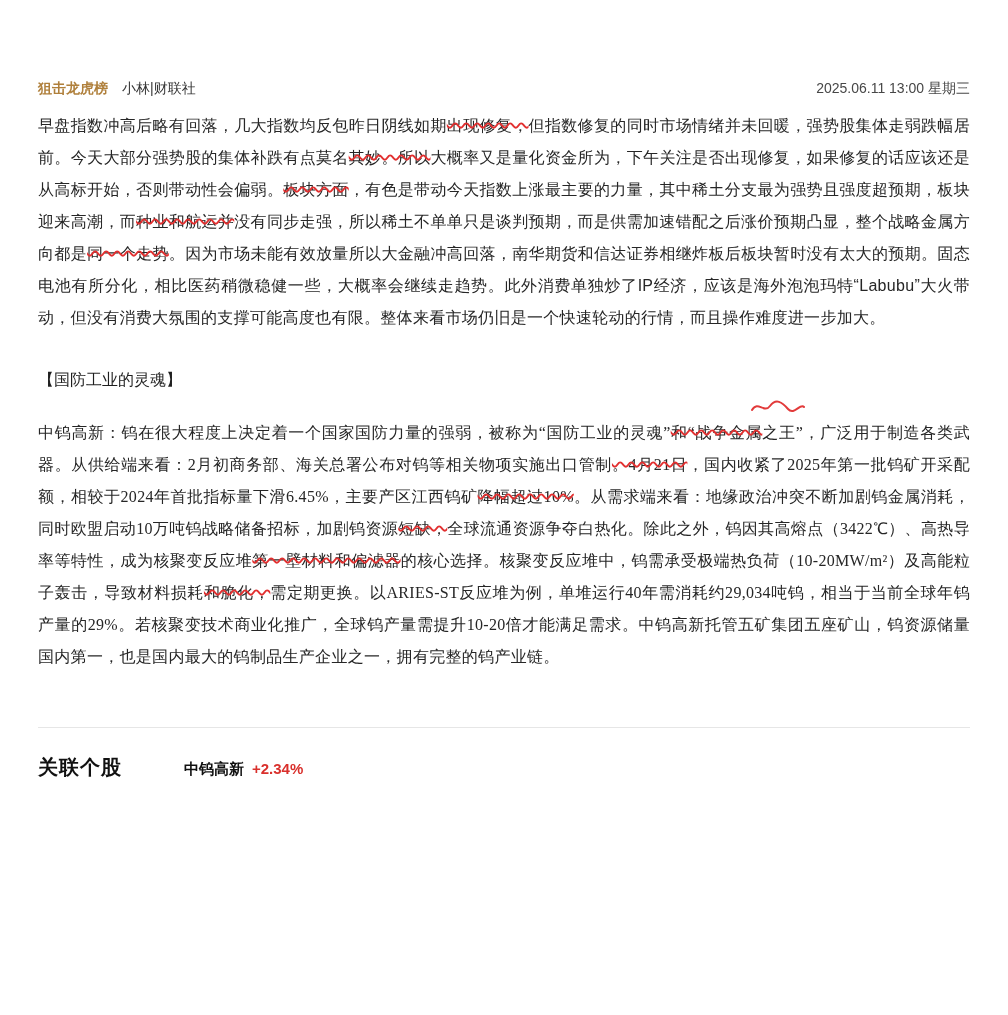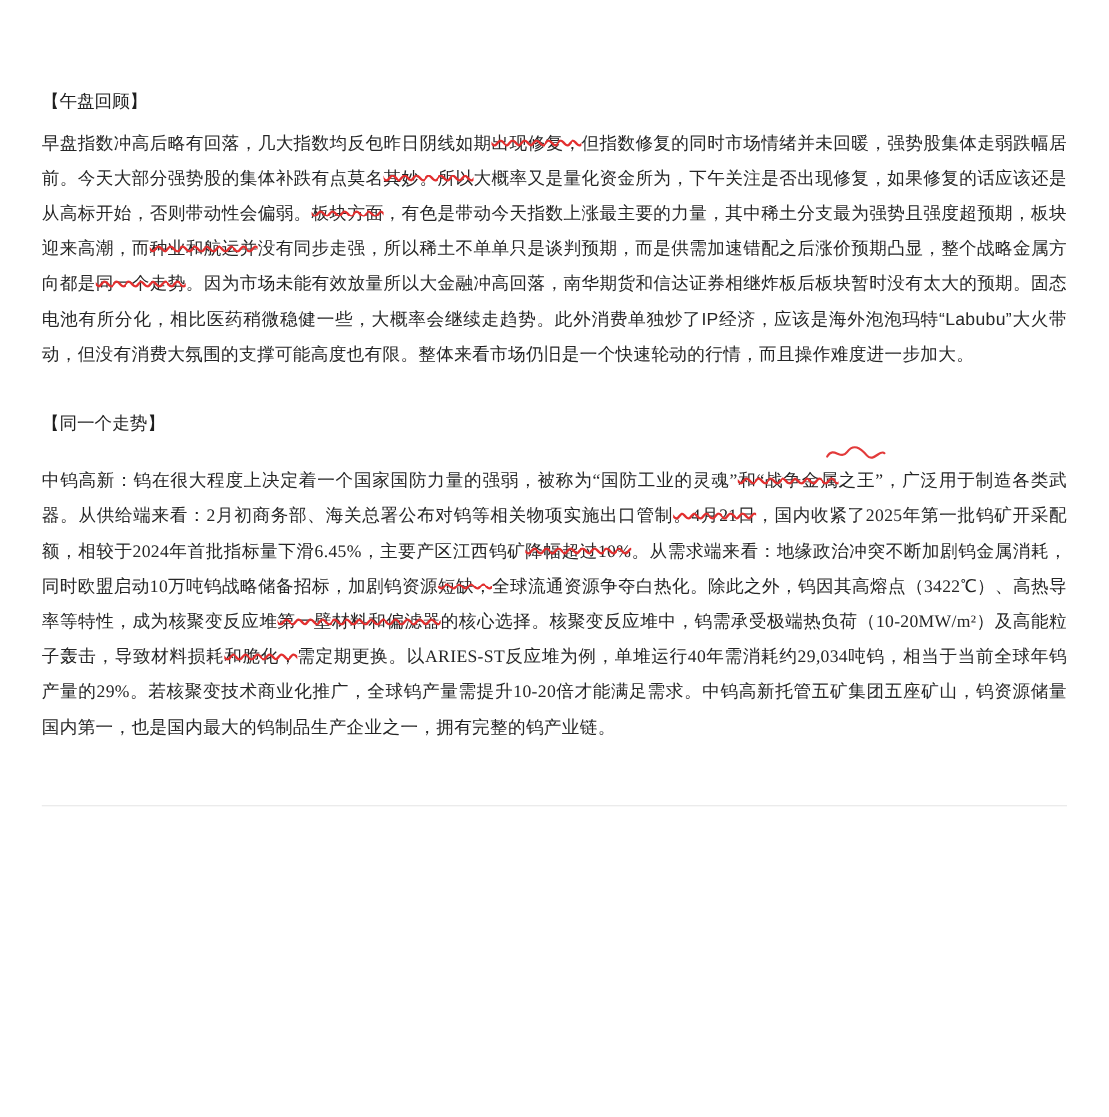--- a/index.html
+++ b/index.html
@@ -53,32 +53,43 @@
   .stock { margin-left: 62px; display: flex; align-items: baseline; cursor: pointer; }
   .stock-name { font-size: 15px; font-weight: 700; color: #111; }
   .stock-change { margin-left: 8px; font-size: 15px; font-weight: 700; color: var(--positive-color, #d9302c); }
 </style>
 </head>
 <body>
 
 <div class="page">
 
 
+  <div class="byline">
+    <span class="source">狙击龙虎榜</span>
+    <span class="author">小林|财联社</span>
+    <span class="date">2025.06.11 13:00 星期三</span>
+  </div>
 
   <div class="section">
-    <div class="section-heading">【午盘回顾】</div>
     <p class="body-para"><span>早盘指数冲高后略有回落，几大指数均反包昨日阴线如期</span><span class="red-mark">出现修复，</span><span>但指数修复的同时市场情绪并未回暖，强势股集体走弱跌幅居前。今天大部分强势股的集体补跌有点莫名</span><span class="red-mark">其妙。所以</span><span>大概率又是量化资金所为，下午关注是否出现修复，如果修复的话应该还是从高标开始，否则带动性会偏弱。</span><span class="red-mark">板块方面</span><span>，有色是带动今天指数上涨最主要的力量，其中稀土分支最为强势且强度超预期，板块迎来高潮，而</span><span class="red-mark">种业和航运并</span><span>没有同步走强，所以稀土不单单只是谈判预期，而是供需加速错配之后涨价预期凸显，整个战略金属方向都是</span><span class="red-mark">同一个走势</span><span>。因为市场未能有效放量所以大金融冲高回落，南华期货和信达证券相继炸板后板块暂时没有太大的预期。固态电池有所分化，相比医药稍微稳健一些，大概率会继续走趋势。此外消费单独炒了IP经济，应该是海外泡泡玛特“Labubu”大火带动，但没有消费大氛围的支撑可能高度也有限。整体来看市场仍旧是一个快速轮动的行情，而且操作难度进一步加大。</span></p>
   </div>
 
   <div class="section section--company">
-    <div class="section-heading">【同一个走势】</div>
+    <div class="section-heading">【国防工业的灵魂】</div>
     <span class="scribble">
       <svg width="56" height="18" viewBox="0 0 56 18" aria-hidden="true">
         <path d="M2 12 C8 2, 14 16, 20 8 S32 4, 38 11 S50 5, 54 9" stroke="#e23a3a" stroke-width="2" fill="none" stroke-linecap="round"></path>
       </svg>
     </span>
     <p class="body-para"><span>中钨高新：钨在很大程度上决定着一个国家国防力量的强弱，被称为“国防工业的灵魂”</span><span class="red-mark">和“战争金属</span><span>之王”，广泛用于制造各类武器。从供给端来看：2月初商务部、海关总署公布对钨等相关物项实施出口管制</span><span class="red-mark">。4月21日</span><span>，国内收紧了2025年第一批钨矿开采配额，相较于2024年首批指标量下滑6.45%，主要产区江西钨矿</span><span class="red-mark">降幅超过10%</span><span>。从需求端来看：地缘政治冲突不断加剧钨金属消耗，同时欧盟启动10万吨钨战略储备招标，加剧钨资源</span><span class="red-mark">短缺，</span><span>全球流通资源争夺白热化。除此之外，钨因其高熔点（3422℃）、高热导率等特性，成为核聚变反应堆</span><span class="red-mark">第一壁材料和偏滤器</span><span>的核心选择。核聚变反应堆中，钨需承受极端热负荷（10-20MW/m²）及高能粒子轰击，导致材料损耗</span><span class="red-mark">和脆化，</span><span>需定期更换。以ARIES-ST反应堆为例，单堆运行40年需消耗约29,034吨钨，相当于当前全球年钨产量的29%。若核聚变技术商业化推广，全球钨产量需提升10-20倍才能满足需求。中钨高新托管五矿集团五座矿山，钨资源储量国内第一，也是国内最大的钨制品生产企业之一，拥有完整的钨产业链。</span></p>
   </div>
 
   <hr class="divider">
 
+  <div class="related">
+    <span class="related-heading">关联个股</span>
+    <span class="stock">
+      <span class="stock-name">中钨高新</span>
+      <span class="stock-change">+2.34%</span>
+    </span>
+  </div>
 
 </div>
 
 </body></html>

